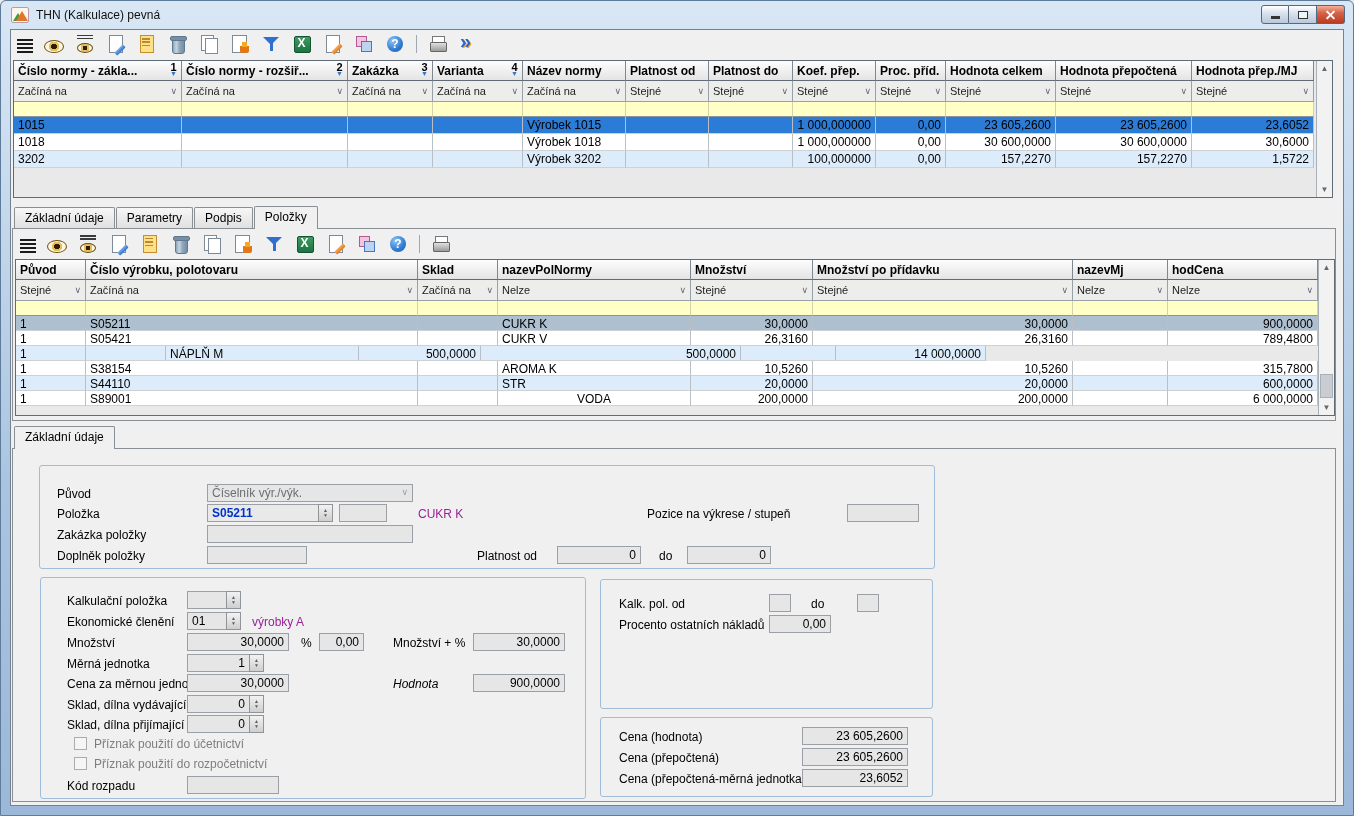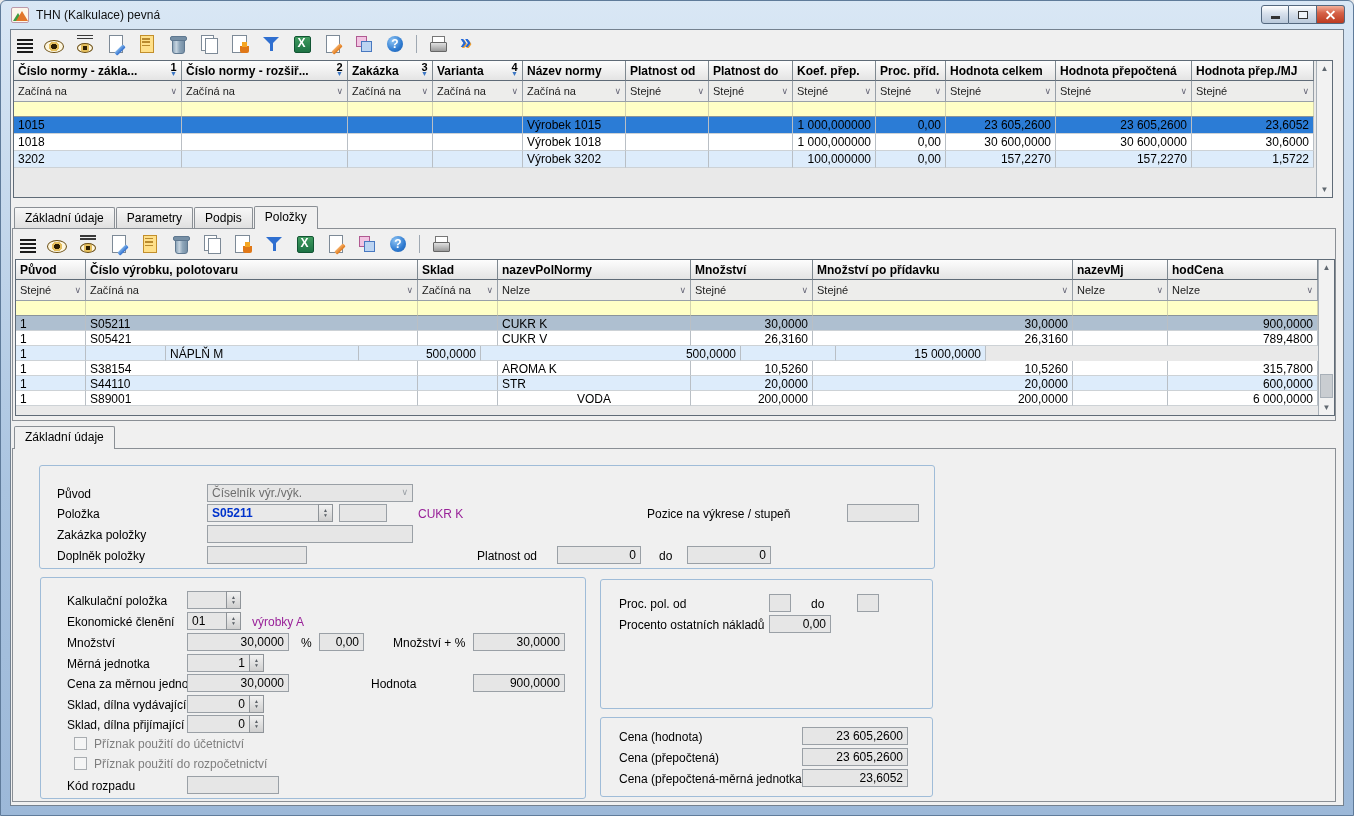--- a/index.html
+++ b/index.html
@@ -420,21 +420,21 @@
           <div class="g-cell" style="width: 95px; height: 15px;"></div>
           <div class="g-cell al-r" style="width: 150px; height: 15px;">789,4800</div>
         </div>
         <div class="g-row r-alt">
           <div class="g-cell" style="width: 70px; height: 15px;">1</div>
           <div class="g-cell" style="width: 80px; height: 15px;"></div>
           <div class="g-cell" style="width: 193px; height: 15px;">NÁPLŇ M</div>
           <div class="g-cell al-r" style="width: 122px; height: 15px;">500,0000</div>
           <div class="g-cell al-r" style="width: 260px; height: 15px;">500,0000</div>
           <div class="g-cell" style="width: 95px; height: 15px;"></div>
-          <div class="g-cell al-r" style="width: 150px; height: 15px;">15 000,0000</div>
+          <div class="g-cell al-r" style="width: 150px; height: 15px;">14 000,0000</div>
         </div>
         <div class="g-row r-white">
           <div class="g-cell" style="width: 70px; height: 15px;">1</div>
           <div class="g-cell" style="width: 332px; height: 15px;">S38154</div>
           <div class="g-cell" style="width: 80px; height: 15px;"></div>
           <div class="g-cell" style="width: 193px; height: 15px;">AROMA K</div>
           <div class="g-cell al-r" style="width: 122px; height: 15px;">10,5260</div>
           <div class="g-cell al-r" style="width: 260px; height: 15px;">10,5260</div>
           <div class="g-cell" style="width: 95px; height: 15px;"></div>
           <div class="g-cell al-r" style="width: 150px; height: 15px;">315,7800</div>
@@ -502,37 +502,37 @@
     <div class="fld num" style="left:176px;top:603px;width:102px;">30,0000</div>
     <div class="lbl" style="left:290px;top:606px;">%</div>
     <div class="fld num" style="left:308px;top:603px;width:45px;">0,00</div>
     <div class="lbl" style="left:382px;top:606px;">Množství + %</div>
     <div class="fld num" style="left:462px;top:603px;width:92px;">30,0000</div>
     <div class="lbl" style="left:56px;top:627px;">Měrná jednotka</div>
     <div class="fld num" style="left:176px;top:624px;width:63px;">1</div>
     <div class="spin" style="left:238px;top:624px;"></div>
     <div class="lbl" style="left:56px;top:647px;">Cena za měrnou jednotku</div>
     <div class="fld num" style="left:176px;top:644px;width:102px;">30,0000</div>
-    <div class="lbl" style="left:360px;top:647px;">Hodnota</div>
+    <div class="lbl" style="left:382px;top:647px;font-style:italic;">Hodnota</div>
     <div class="fld num" style="left:462px;top:644px;width:92px;">900,0000</div>
     <div class="lbl" style="left:56px;top:668px;">Sklad, dílna vydávající</div>
     <div class="fld num" style="left:176px;top:665px;width:63px;">0</div>
     <div class="spin" style="left:238px;top:665px;"></div>
     <div class="lbl" style="left:56px;top:688px;">Sklad, dílna přijímající</div>
     <div class="fld num" style="left:176px;top:685px;width:63px;">0</div>
     <div class="spin" style="left:238px;top:685px;"></div>
     <div class="chk" style="left:63px;top:707px;"></div>
     <div class="lbl dis" style="left:83px;top:707px;">Příznak použití do účetnictví</div>
     <div class="chk" style="left:63px;top:727px;"></div>
     <div class="lbl dis" style="left:83px;top:727px;">Příznak použití do rozpočetnictví</div>
     <div class="lbl" style="left:56px;top:749px;">Kód rozpadu</div>
     <div class="fld" style="left:176px;top:746px;width:92px;"></div>
 
     <div class="fieldset" style="left:589px;top:549px;width:333px;height:130px;"></div>
-    <div class="lbl" style="left:608px;top:567px;">Proc. pol. od</div>
+    <div class="lbl" style="left:608px;top:567px;">Kalk. pol. od</div>
     <div class="fld" style="left:758px;top:564px;width:22px;"></div>
     <div class="lbl" style="left:800px;top:567px;">do</div>
     <div class="fld" style="left:846px;top:564px;width:22px;"></div>
     <div class="lbl" style="left:608px;top:588px;">Procento ostatních nákladů</div>
     <div class="fld num" style="left:758px;top:585px;width:62px;">0,00</div>
 
     <div class="fieldset" style="left:589px;top:687px;width:333px;height:80px;"></div>
     <div class="lbl" style="left:608px;top:700px;">Cena (hodnota)</div>
     <div class="fld num" style="left:791px;top:697px;width:106px;">23 605,2600</div>
     <div class="lbl" style="left:608px;top:721px;">Cena (přepočtená)</div>

